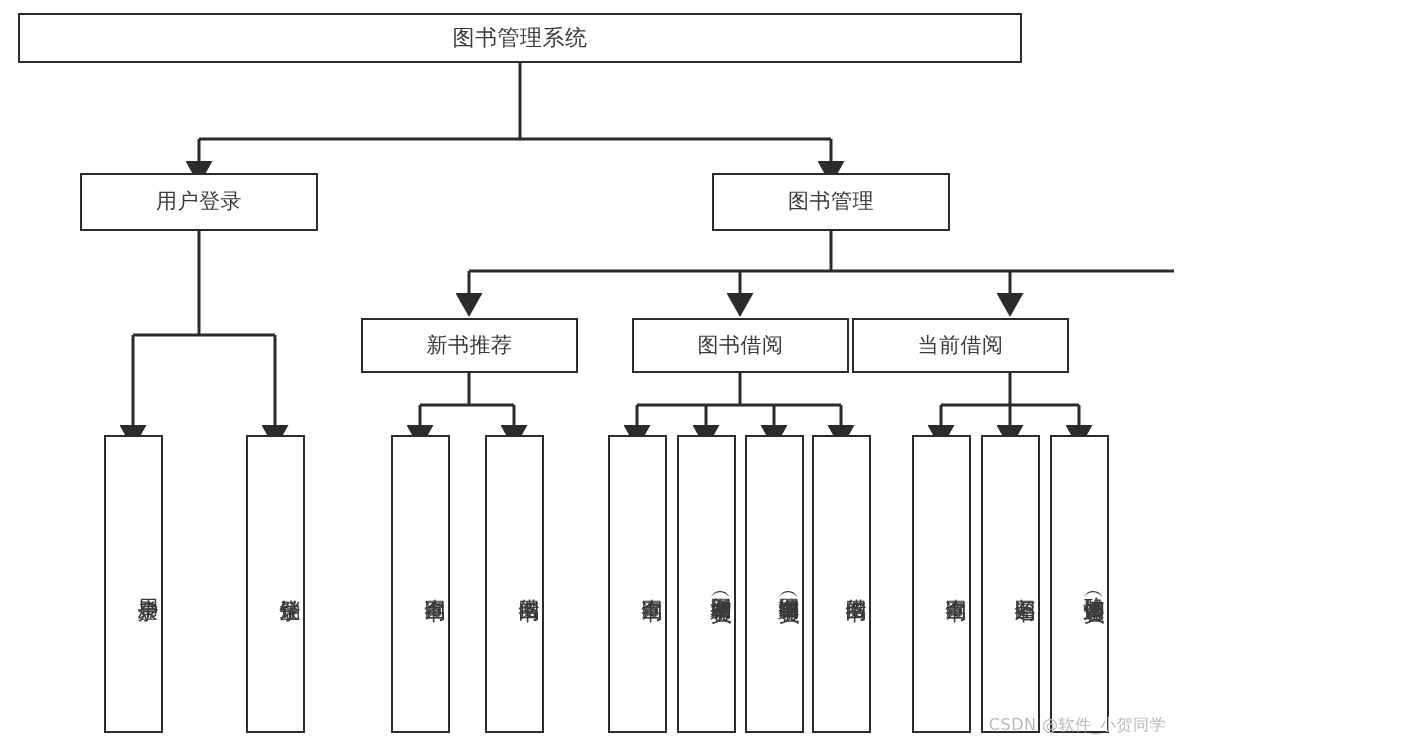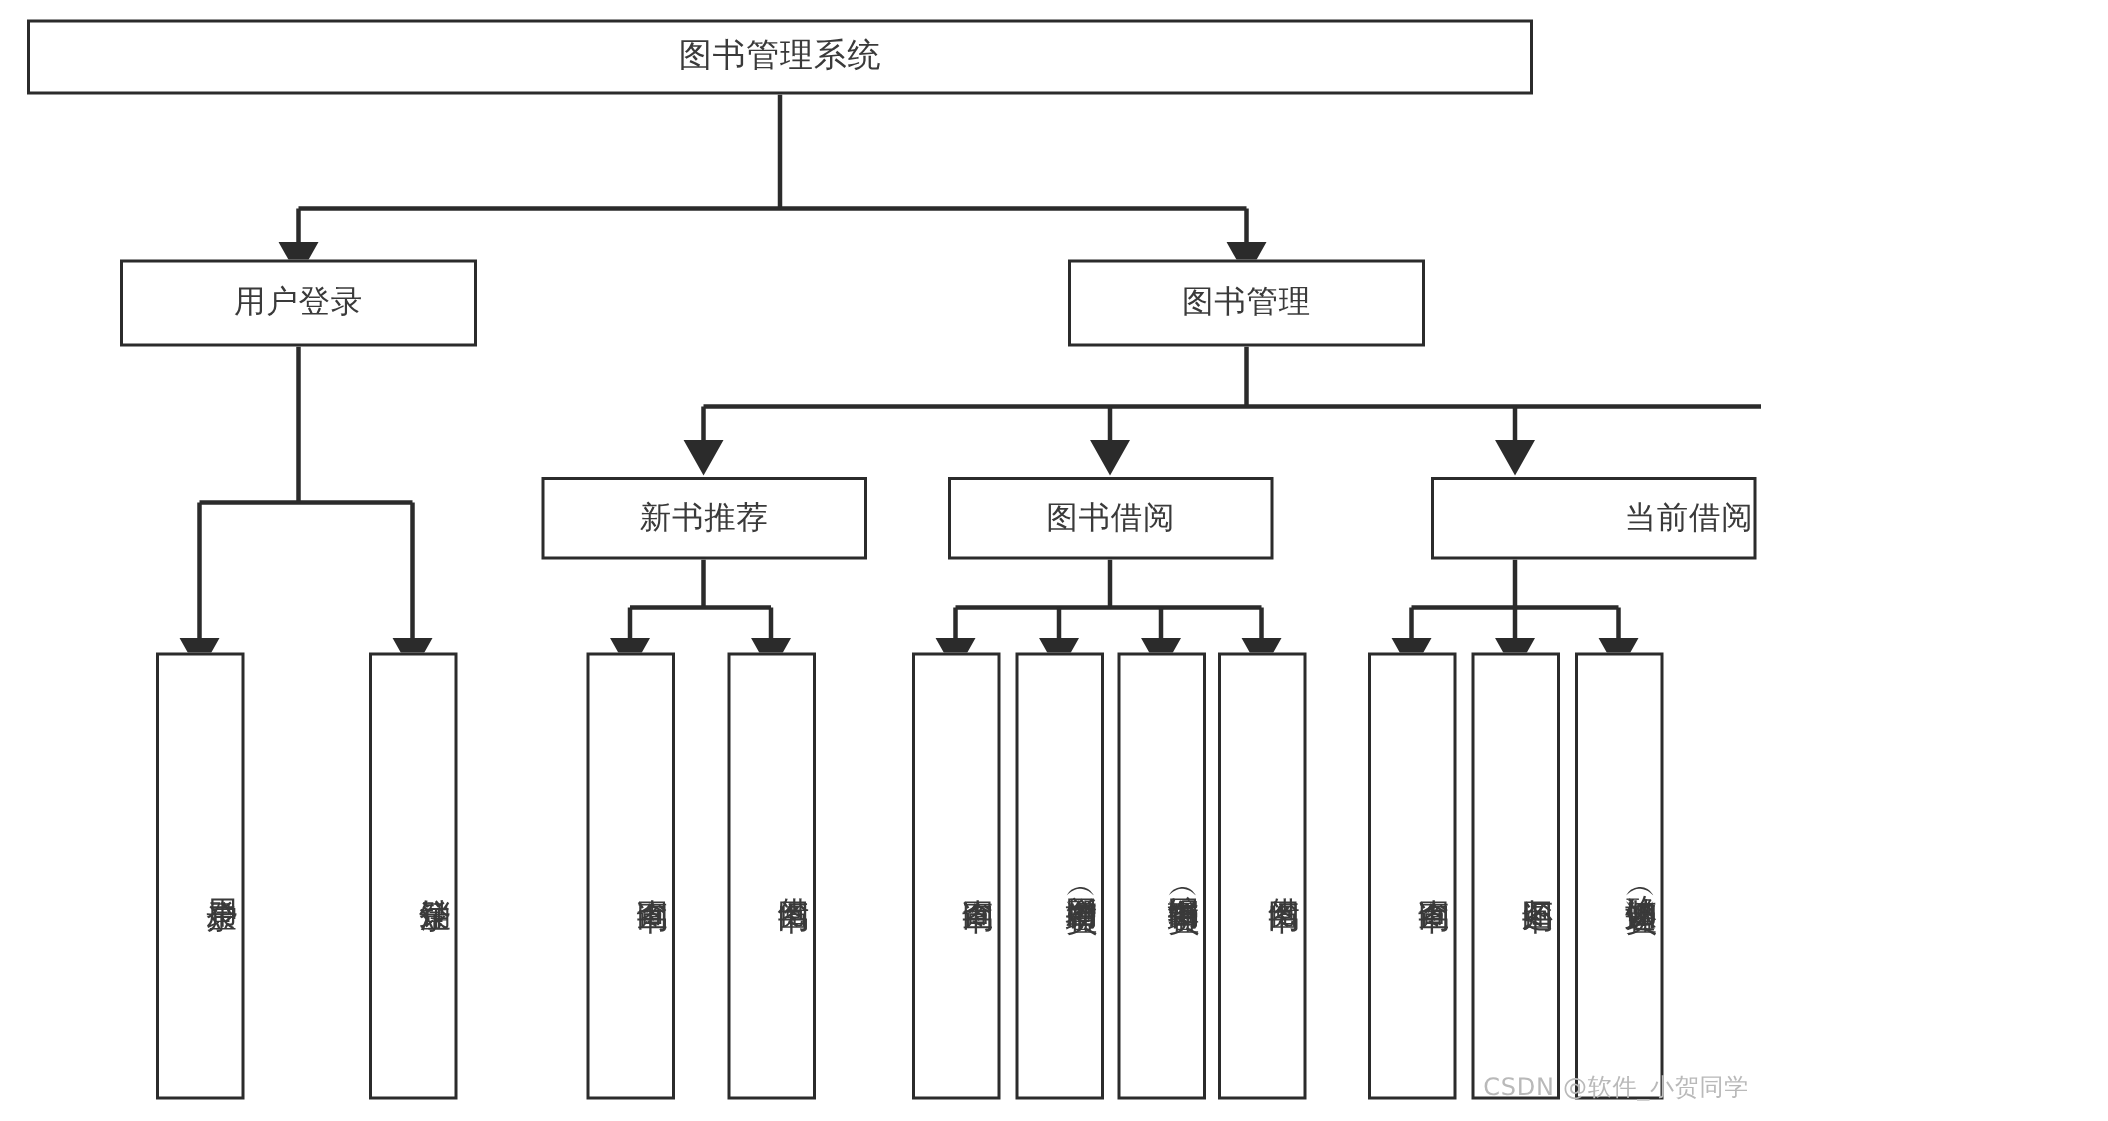--- a/index.html
+++ b/index.html
@@ -138,21 +138,21 @@
   <div class="node h" style="left:712px; top:173px; width:238px; height:58px;align-items:center;">
     <span>图书管理</span>
   </div>
 
   <div class="node h" style="left:361px; top:318px; width:217px; height:55px;">
     <span>新书推荐</span>
   </div>
   <div class="node h" style="left:632px; top:318px; width:217px; height:55px;">
     <span>图书借阅</span>
   </div>
-  <div class="node h" style="left:954px; top:318px; width:217px; height:55px;justify-content:flex-end;">
+  <div class="node h" style="left:852px; top:318px; width:217px; height:55px;">
     <span>当前借阅</span>
   </div>
 
   <div class="node v" style="left:104px; top:435px; width:59px; height:298px;">
     <span class="vlabel">用户登录</span>
   </div>
   <div class="node v" style="left:246px; top:435px; width:59px; height:298px;">
     <span class="vlabel">注销登录</span>
   </div>
 

